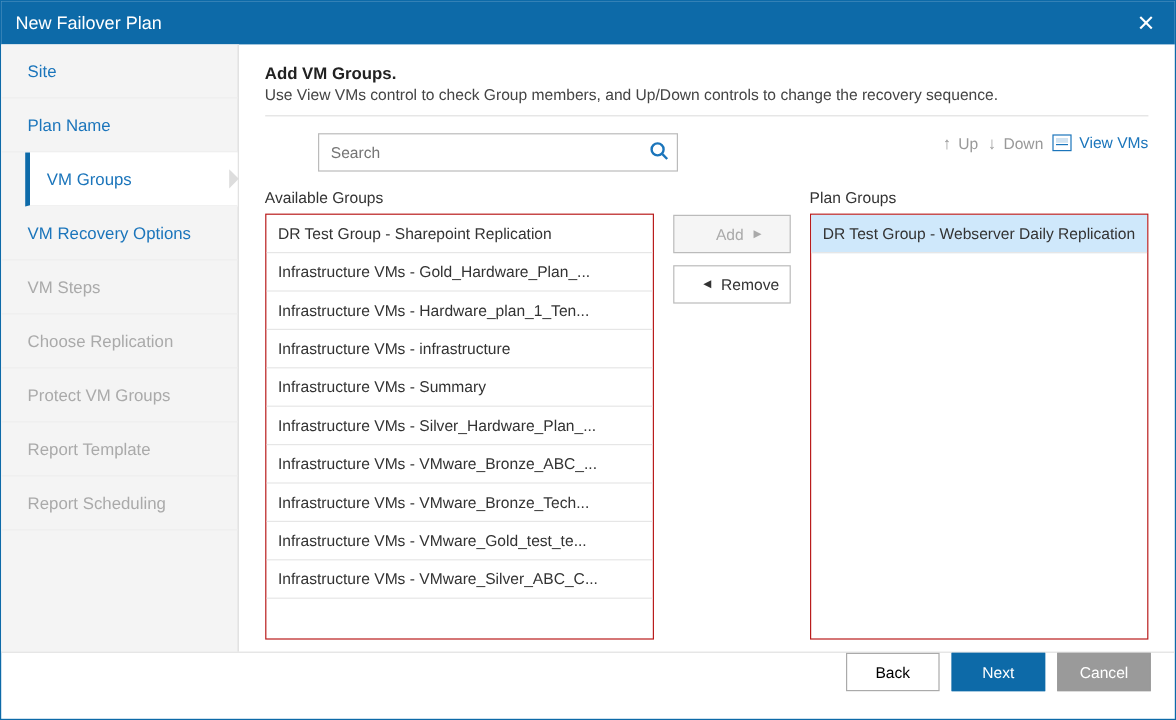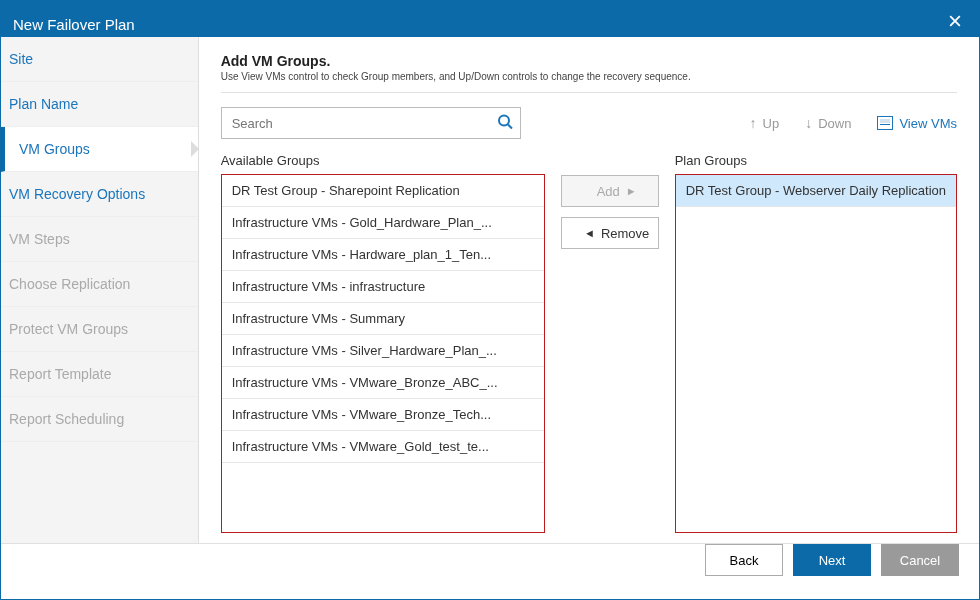--- a/index.html
+++ b/index.html
@@ -1,34 +1,34 @@
 <!DOCTYPE html>
 <html><head>
 <meta charset="utf-8">
 <style>
   * { box-sizing: border-box; }
   html, body { margin: 0; padding: 0; font-family: "Segoe UI", Arial, sans-serif; font-size: 13px; color: #333; background: #fff; }
   .window { width: 980px; height: 600px; border: 1px solid #0d6aa8; display: flex; flex-direction: column; position: relative; }
-  .titlebar { background: #0d6aa8; color: #fff; height: 36px; display: flex; align-items: flex-end; padding: 4px 12px; font-size: 15px; }
+  .titlebar { background: #0d6aa8; color: #fff; height: 36px; display: flex; align-items: center; padding: 16px 12px; font-size: 15px; }
   .titlebar .title { flex: 1; }
   .close-btn { width: 24px; height: 24px; display: flex; align-items: center; justify-content: center; cursor: pointer; font-size: 18px; }
   .body { flex: 1; display: flex; min-height: 0; }
   .sidebar { width: 200px; background: #f4f4f4; border-right: 1px solid #ddd; display: flex; flex-direction: column; }
-  .step { padding: 14px 8px; font-size: 14px; color: #aaa; border-bottom: 1px solid #eee; position: relative; cursor: default; }
+  .step { padding: 14px 22px; font-size: 14px; color: #aaa; border-bottom: 1px solid #eee; position: relative; cursor: default; }
   .step.done { color: #1b75bb; cursor: pointer; }
-  .step.active { color: #1b75bb; background: #fff; border-left: 4px solid #0d6aa8; padding-left: 14px; }
+  .step.active { color: #1b75bb; background: #fff; border-left: 4px solid #0d6aa8; padding-left: 14px; margin-left: 20px; }
   .step.active::after {
     content: ""; position: absolute; right: -1px; top: 50%; transform: translateY(-50%);
     border-left: 8px solid #ddd; border-top: 8px solid transparent; border-bottom: 8px solid transparent;
   }
   .main { flex: 1; display: flex; flex-direction: column; padding: 16px 22px 10px 22px; min-height: 0; }
   .heading { font-weight: 600; font-size: 14px; margin-bottom: 2px; color: #222; }
-  .subheading { font-size: 10px; color: #444; margin-bottom: 10px; }
+  .subheading { font-size: 13px; color: #444; margin-bottom: 10px; }
   .divider { border: 0; border-top: 1px solid #e0e0e0; margin: 0 0 14px 0; }
-  .toolbar-row { display: flex; align-items: center; margin-bottom: 12px; gap: 26px; }
+  .toolbar-row { display: flex; align-items: flex-start; margin-bottom: 12px; gap: 8px; margin-left: 44px; }
   .search-wrap { position: relative; width: 300px; }
   .search-input { width: 100%; height: 32px; border: 1px solid #bbb; padding: 0 34px 0 10px; font-size: 13px; }
   .search-icon { position: absolute; right: 8px; top: 50%; transform: translateY(-50%); color: #1b75bb; }
   .flex-spacer { flex: 1; }
   .toolbar-btn { display: flex; align-items: center; gap: 6px; color: #999; font-size: 13px; cursor: pointer; }
   .toolbar-btn.enabled { color: #1b75bb; }
   .toolbar-btn .arrow { font-size: 14px; font-weight: bold; }
   .viewvms-icon { width: 16px; height: 14px; border: 1px solid #1b75bb; position: relative; display: inline-block; }
   .viewvms-icon::before { content: ""; position: absolute; inset: 2px 2px 6px 2px; background: #1b75bb; opacity: .2; }
   .viewvms-icon::after { content: ""; position: absolute; left: 2px; right: 2px; bottom: 2px; top: 7px; border-top: 1px solid #1b75bb; }
@@ -117,20 +117,21 @@
           <div class="listbox">
             <div class="list-item">DR Test Group - Sharepoint Replication</div>
             <div class="list-item">Infrastructure VMs - Gold_Hardware_Plan_...</div>
             <div class="list-item">Infrastructure VMs - Hardware_plan_1_Ten...</div>
             <div class="list-item">Infrastructure VMs - infrastructure</div>
             <div class="list-item">Infrastructure VMs - Summary</div>
             <div class="list-item">Infrastructure VMs - Silver_Hardware_Plan_...</div>
             <div class="list-item">Infrastructure VMs - VMware_Bronze_ABC_...</div>
             <div class="list-item">Infrastructure VMs - VMware_Bronze_Tech...</div>
             <div class="list-item">Infrastructure VMs - VMware_Gold_test_te...</div>
+            <div class="list-item">Infrastructure VMs - VMware_Silver_ABC_C...</div>
           </div>
         </div>
 
         <div class="transfer-col">
           <div class="transfer-btn disabled">
             <span>Add</span>
             <span class="chev">►</span>
           </div>
           <div class="transfer-btn">
             <span class="chev">◄</span>

